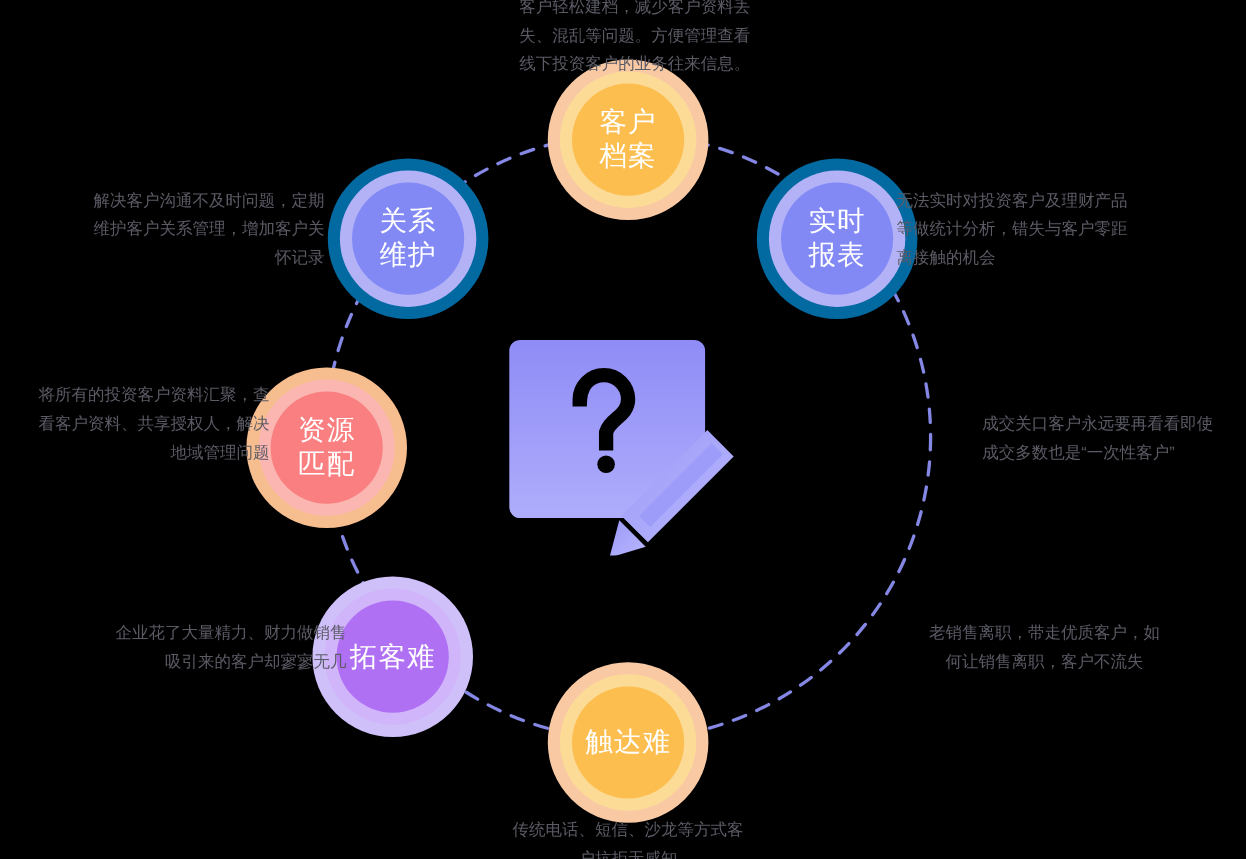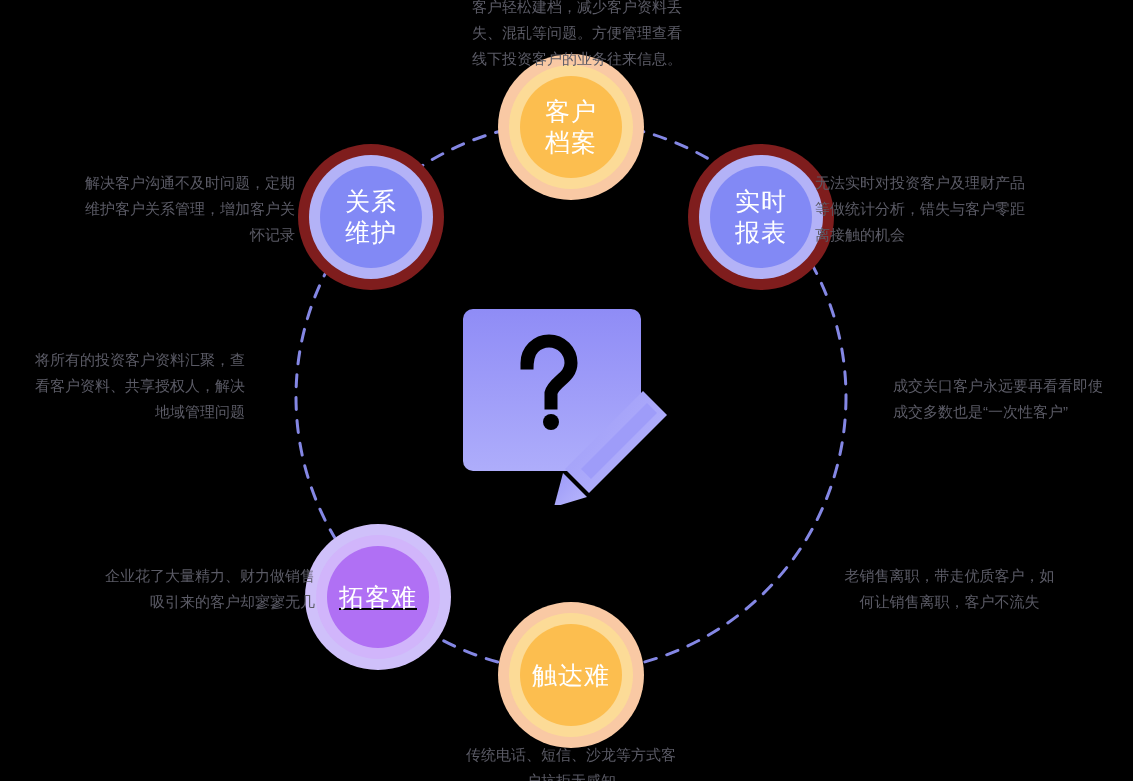--- a/index.html
+++ b/index.html
@@ -33,21 +33,21 @@
   .node .label{
     position:relative;z-index:3;color:#fff;font-size:25px;line-height:31px;
     text-align:center;letter-spacing:1px;white-space:pre-line;font-weight:400;
   }
 
   
   .t-amber{background:#f9c9a4;}
   .t-amber .mid{background:#fcdb97;}
   .t-amber .core{background:#fcbe4f;}
 
-  .t-periwinkle{background:#7f1d1d;}
+  .t-periwinkle{background:#0369a1;}
   .t-periwinkle .mid{background:#b3b2f7;}
   .t-periwinkle .core{background:#8289f5;}
 
   .t-salmon{background:#f6bd8e;}
   .t-salmon .mid{background:#fbb6b1;}
   .t-salmon .core{background:#fa7f80;}
 
   .t-violet{background:#cfc0fa;}
   .t-violet .mid{background:#d1b5fb;}
   .t-violet .core{background:#b070f4;}
@@ -120,28 +120,34 @@
 何让销售离职，客户不流失</div>
 
   <div class="node t-amber" style="left:498px;top:602px;">
     <div class="mid"></div>
     <div class="core"></div>
     <div class="label">触达难</div>
   </div>
   <div class="caption cap-center" style="left:446px;top:742px;width:250px;">传统电话、短信、沙龙等方式客
 户抗拒无感知</div>
 
-  <div class="node t-violet" style="left:305px;top:524px;text-decoration:underline;">
+  <div class="node t-violet" style="left:284px;top:524px;">
     <div class="mid"></div>
     <div class="core"></div>
     <div class="label">拓客难</div>
   </div>
   <div class="caption cap-left" style="left:62px;top:563px;width:253px;">企业花了大量精力、财力做销售
 吸引来的客户却寥寥无几</div>
 
+  <div class="node t-salmon" style="left:224px;top:334px;">
+    <div class="mid"></div>
+    <div class="core"></div>
+    <div class="label">资源
+匹配</div>
+  </div>
   <div class="caption cap-left" style="left:-8px;top:347px;width:253px;">将所有的投资客户资料汇聚，查
 看客户资料、共享授权人，解决
 地域管理问题</div>
 
   <div class="node t-periwinkle" style="left:298px;top:144px;">
     <div class="mid"></div>
     <div class="core"></div>
     <div class="label">关系
 维护</div>
   </div>

